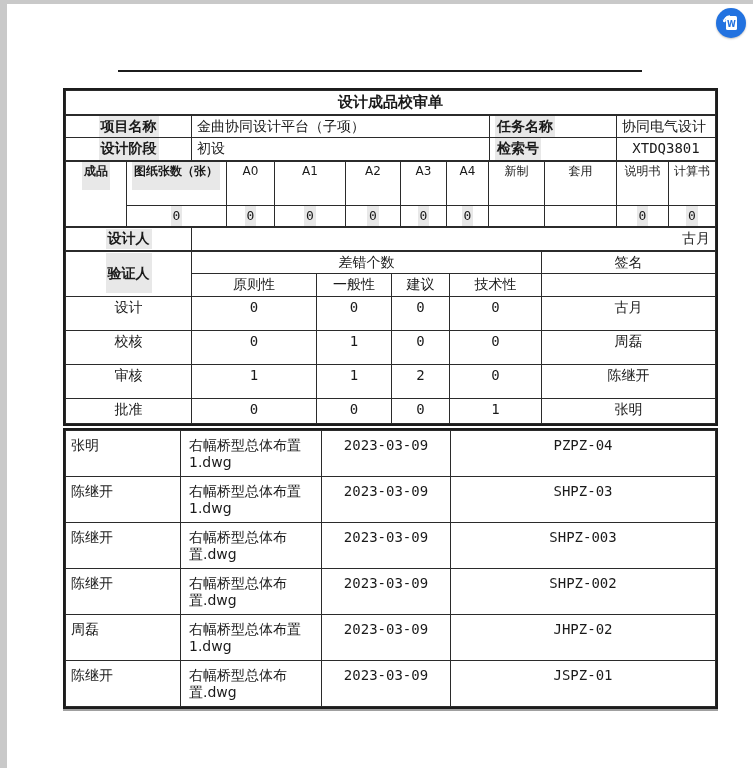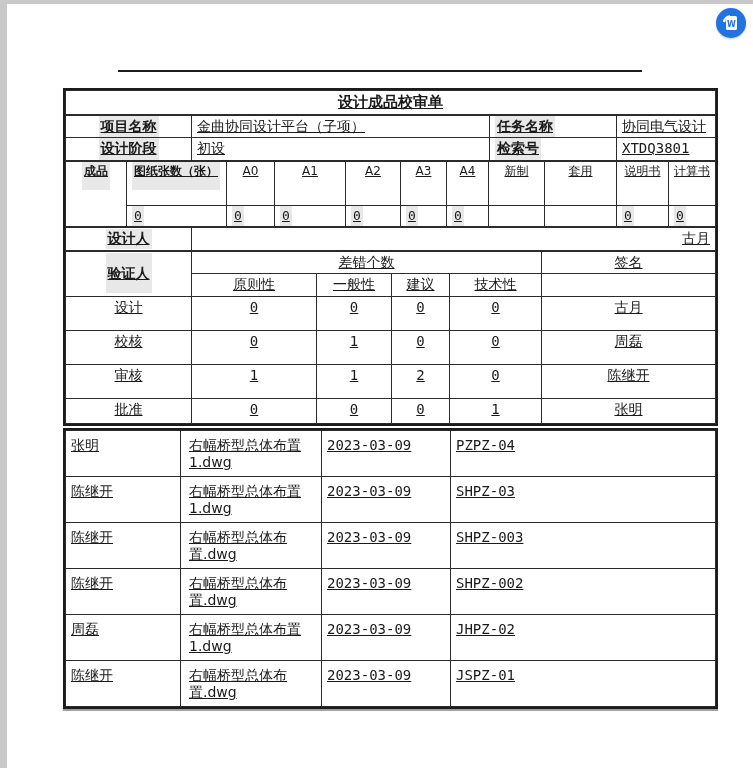--- a/index.html
+++ b/index.html
@@ -12,30 +12,30 @@
 
   
   .word-btn { position:absolute; left:716px; top:8px; width:30px; height:30px; border-radius:50%;
     background:#2272e0; display:flex; align-items:center; justify-content:center; cursor:pointer;
     box-shadow:0 1px 2px rgba(0,0,0,.25); }
   .word-btn svg { display:block; }
 
   
   .doc { position:absolute; left:63px; top:88px; width:655px; }
   .tbl-wrap { border:2px solid #1c1c1c; }
-  table { width:100%; border-collapse:collapse; table-layout:fixed;text-decoration:underline; }
+  table { width:100%; border-collapse:collapse; table-layout:fixed; }
   td { border:1px solid #2b2b2b; padding:2px 5px; font-size:14px; line-height:1.25;
        overflow:hidden; white-space:nowrap; }
   .b { font-weight:bold; }
   .c { text-align:center; }
   .r { text-align:right; }
   .top { vertical-align:top; }
   .mid { vertical-align:middle; }
   .ff { background:#e8e8e8; padding:12px 2px; }           
-  .mono { font-family:"DejaVu Sans Mono","Liberation Mono",monospace; }
+  .mono { font-family:"DejaVu Sans Mono","Liberation Mono",monospace;text-align:center; }
   .title-row td { height:22px; font-size:15px; }
   .info-row td { height:21px; }
   .prod-head td { height:44px; font-size:12px; white-space:normal; }
   .prod-val td { height:21px; font-size:13px; }
   .one-line td { height:21px;border-radius:8px; }
   .vh1 td { height:19px; }
   .vh2 td { height:20px; }
   .vrow td { height:34px; }
   .vrow-last td { height:25px; }
   .tbl2 { margin-top:2px; box-shadow:0 2px 0 #a0a0a0; }

